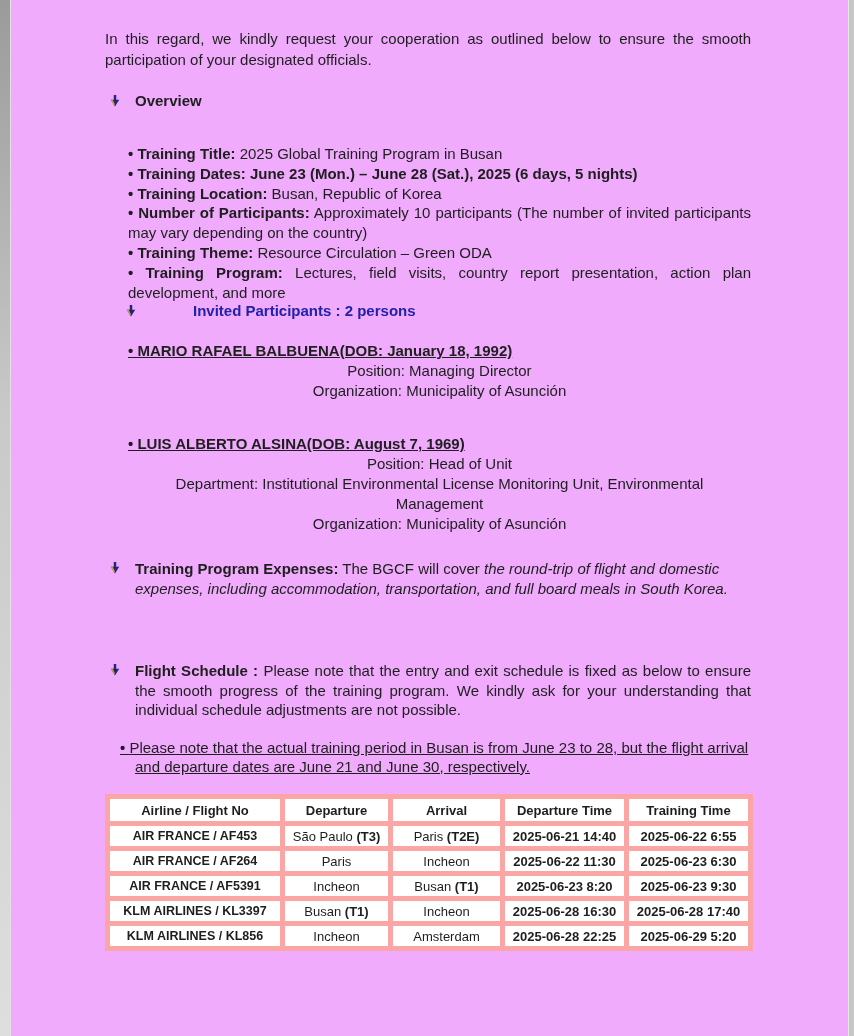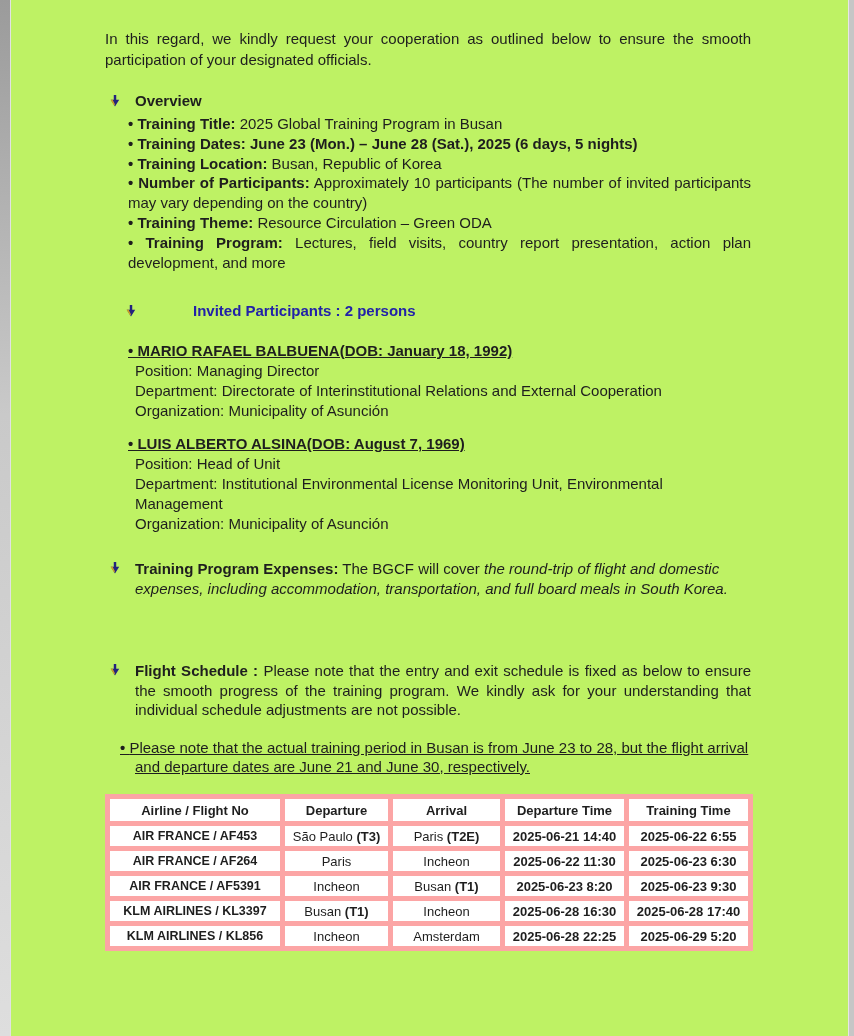--- a/index.html
+++ b/index.html
@@ -2,21 +2,21 @@
 <html><head>
 <meta charset="utf-8">
 <style>
   * { margin: 0; padding: 0; box-sizing: border-box; }
   html, body { background: #e8e8e8; }
   body { font-family: "Liberation Sans", sans-serif; }
   .page {
     position: relative;
     width: 854px;
     height: 1036px;
-    background: #bef264;
+    background: #f0abfc;
     overflow: hidden;
     color: #1e1e1e;
   }
   .edge-left {
     position: absolute; left: 0; top: 0; width: 11px; height: 1036px;
     background: linear-gradient(to bottom, #9b9b9b, #c9c9c9 40%, #dedede);
     border-right: 1px solid #e2e2e2;
   }
   .edge-right {
     position: absolute; right: 0; top: 0; width: 6px; height: 1036px;
@@ -26,31 +26,31 @@
   .content { position: absolute; left: 105px; top: 0; width: 646px; }
 
   .sec { position: absolute; }
   .intro { top: 28px; left: 0; width: 646px; font-size: 15px; line-height: 21px; text-align: justify; }
 
   .hrow { display: flex; align-items: flex-start; }
   .hrow .icon-wrap { width: 30px; padding-left: 3px; padding-top: 2px; flex: 0 0 30px; }
   .hrow .htext { font-weight: bold; font-size: 15px; }
 
   .overview-heading { top: 92px; left: 0; width: 646px; }
-  .overview-list { top: 114px; left: 23px; width: 623px; font-size: 15px; line-height: 19.8px; text-align: justify; }
+  .overview-list { top: 144px; left: 23px; width: 623px; font-size: 15px; line-height: 19.8px; text-align: justify; }
   .overview-list b { font-weight: bold; }
 
   .invited-heading { top: 302px; left: 16px; width: 646px; gap: 42px; }
   .invited-heading .htext { color: #2222a8; }
 
   .participant { left: 23px; width: 616px; font-size: 15px; line-height: 20px; }
   .p1 { top: 341px; }
   .p2 { top: 434px; }
   .pname { font-weight: bold; text-decoration: underline; }
-  .pdetail { padding-left: 7px; }
+  .pdetail { padding-left: 7px; text-align: center; }
 
   .expenses { top: 559px; left: 0; width: 646px; }
   .expenses .ptext, .flight .ptext { font-size: 15px; line-height: 20px; width: 616px; }
   .expenses .ptext i { font-style: italic; }
 
   .flight { top: 661px; left: 0; width: 646px; }
   .flight .ptext { text-align: justify; line-height: 19.5px; }
 
   .note { top: 739px; left: 15px; width: 630px; font-size: 15px; line-height: 18.5px;
           padding-left: 15px; text-indent: -15px; }
@@ -107,21 +107,20 @@
             <path d="M6.6 1.2 L9.4 1.2 L9.4 6.6 L12.8 6.6 L8 14.4 L3.2 6.6 L6.6 6.6 Z" fill="#23237e"></path>
             <path d="M4.2 7.4 L7.4 12.4 L4.9 7.4 Z" fill="#caa02a" stroke="#caa02a" stroke-width="1.4"></path>
           </svg>
       </span>
       <span class="htext">Invited Participants : 2 persons</span>
     </div>
 
     <div class="sec participant p1">
       <p class="pname">• MARIO RAFAEL BALBUENA(DOB: January 18, 1992)</p>
       <p class="pdetail">Position: Managing Director</p>
-      <p class="pdetail">Department: Directorate of Interinstitutional Relations and External Cooperation</p>
       <p class="pdetail">Organization: Municipality of Asunción</p>
     </div>
 
     <div class="sec participant p2">
       <p class="pname">• LUIS ALBERTO ALSINA(DOB: August 7, 1969)</p>
       <p class="pdetail">Position: Head of Unit</p>
       <p class="pdetail">Department: Institutional Environmental License Monitoring Unit, Environmental Management</p>
       <p class="pdetail">Organization: Municipality of Asunción</p>
     </div>
 

